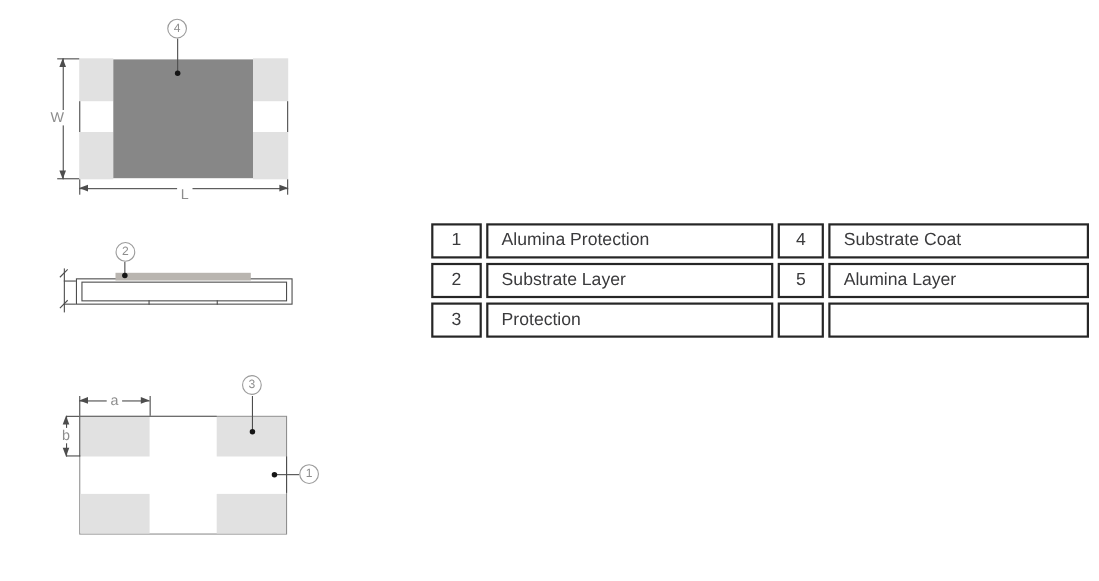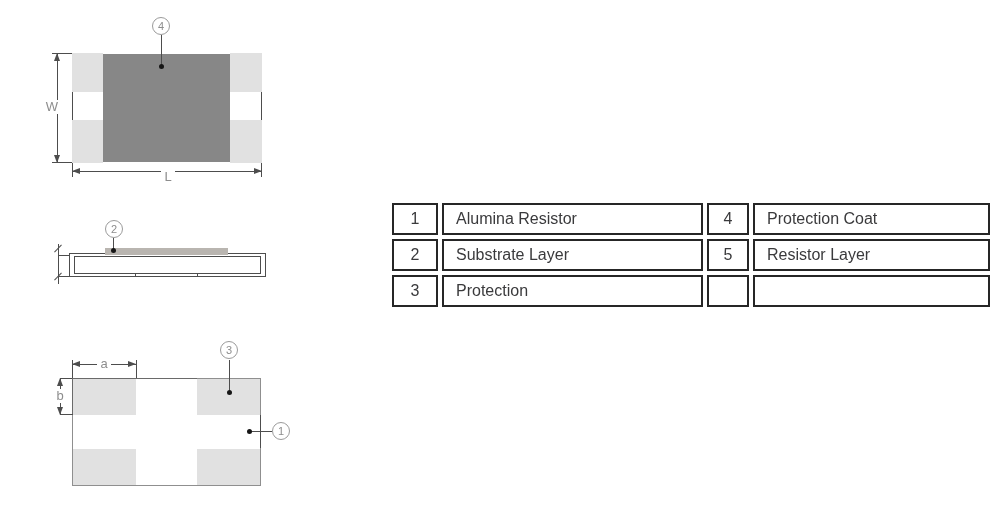--- a/index.html
+++ b/index.html
@@ -126,29 +126,29 @@
     <div class="ln" style="left:249px;top:431px;width:23px;height:1px;"></div>
     <div class="dot" style="left:247px;top:429px;"></div>
     <div class="co" style="left:272px;top:422px;">1</div>
   </div>
 
   <div id="legend">
     <table>
       <tbody>
         <tr>
           <td class="num">1</td>
-          <td class="lbl">Alumina Resistor</td>
+          <td class="lbl">Alumina Protection</td>
           <td class="num2">4</td>
-          <td class="lbl2">Protection Coat</td>
+          <td class="lbl2">Substrate Coat</td>
         </tr>
         <tr>
           <td class="num">2</td>
           <td class="lbl">Substrate Layer</td>
           <td class="num2">5</td>
-          <td class="lbl2">Resistor Layer</td>
+          <td class="lbl2">Alumina Layer</td>
         </tr>
         <tr>
           <td class="num">3</td>
           <td class="lbl">Protection</td>
           <td class="num2"></td>
           <td class="lbl2"></td>
         </tr>
       </tbody>
     </table>
   </div>

